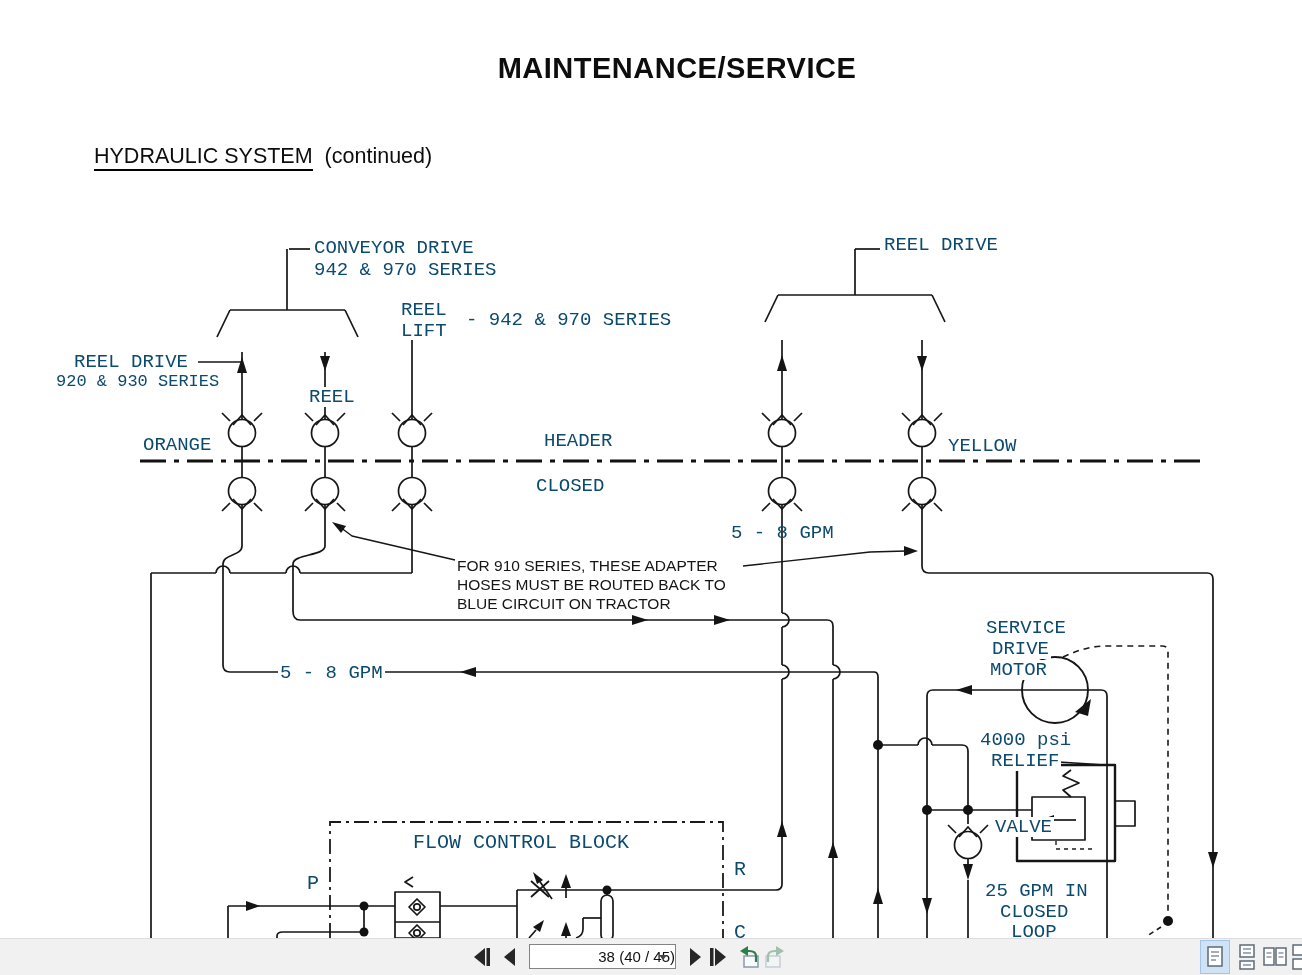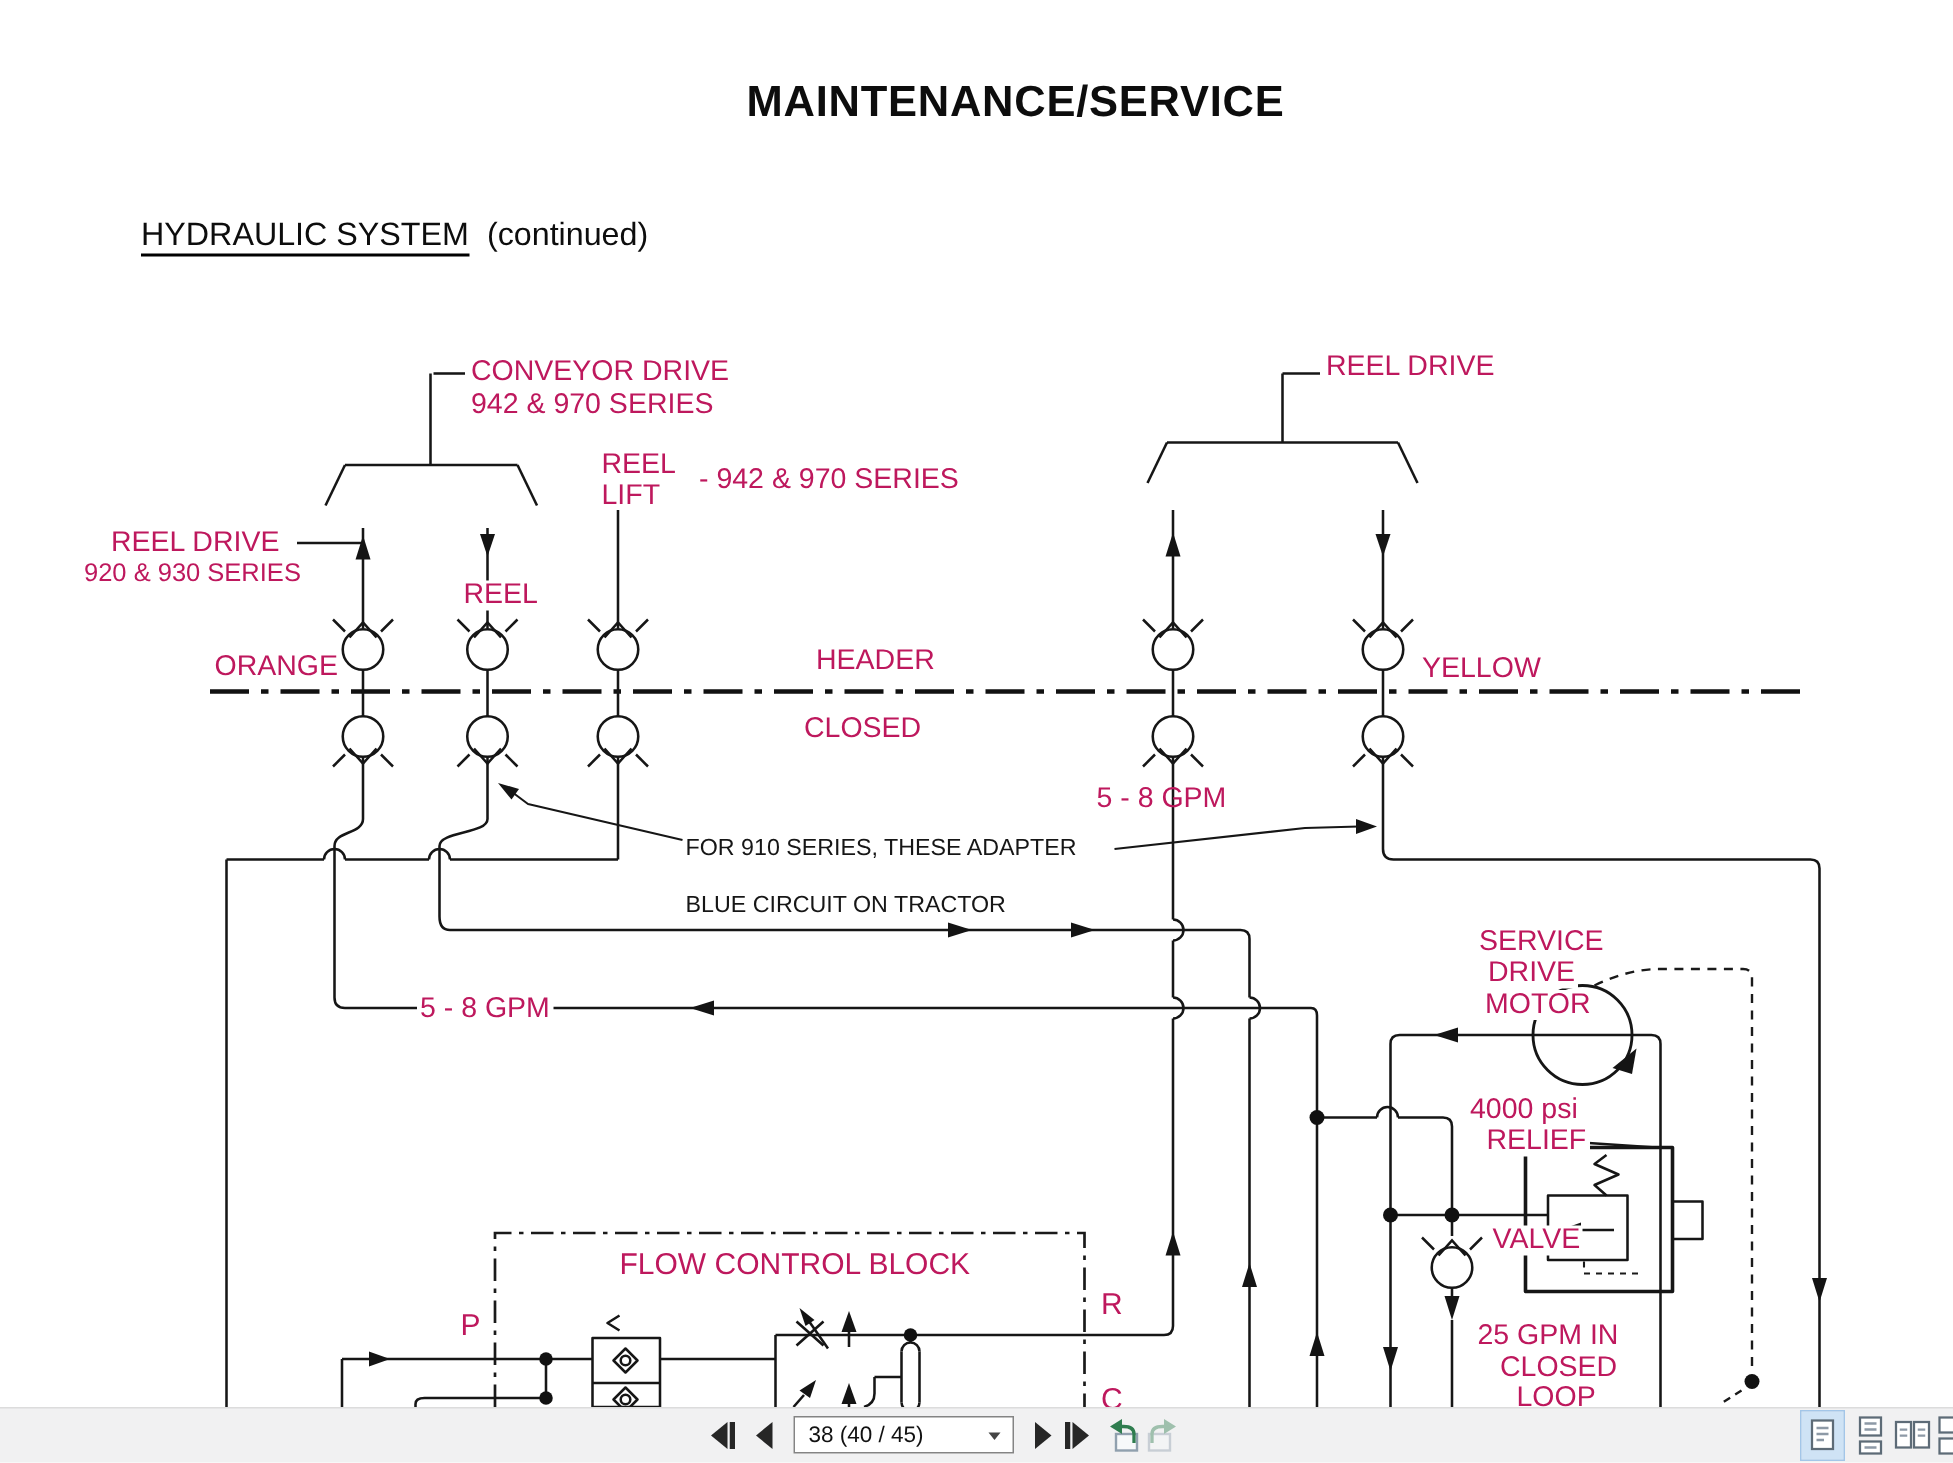--- a/index.html
+++ b/index.html
@@ -4,29 +4,29 @@
 <style>
   html,body{margin:0;padding:0;}
   body{width:1302px;height:975px;background:#ffffff;overflow:hidden;position:relative;
        font-family:"Liberation Sans", sans-serif;color:#0d0d0d;}
   #doc-title{position:absolute;left:0;right:0;top:52px;text-align:center;transform:translateX(26px);
        font-size:29px;font-weight:700;letter-spacing:.5px;}
   #section-heading{position:absolute;left:94px;top:144px;font-size:21.5px;font-weight:400;}
   #section-heading .ul{border-bottom:2.5px solid #000;padding-bottom:1px;}
   #schematic-svg{position:absolute;left:0;top:0;z-index:1;}
   .labels{position:absolute;inset:0;z-index:2;pointer-events:none;}
-  .lbl{position:absolute;white-space:nowrap;font-family:Liberation Sans, sans-serif;
-       font-size:19px;line-height:20px;color:#be185d;}
+  .lbl{position:absolute;white-space:nowrap;font-family:Liberation Mono, monospace;
+       font-size:19px;line-height:20px;color:#0c4a6e;}
   .lbl.bg{background:#fff;padding:0 2px;}
   .lbl.s20{font-size:20px;}
   .lbl-sans{position:absolute;white-space:nowrap;font-family:"Liberation Sans", sans-serif;
        font-size:15.5px;line-height:19px;color:#161616;}
   
   #toolbar{position:absolute;left:0;top:938px;width:1302px;height:37px;background:#f1f1f2;
-       border-top:1px solid #dcdcdc;z-index:3;}
+       border-top:1px solid #dcdcdc;z-index:3;text-align:right;}
   .tbtn{position:absolute;top:3px;width:26px;height:30px;display:flex;align-items:center;
        justify-content:center;cursor:default;}
   #page-combo{position:absolute;left:529px;top:5px;width:147px;height:25px;background:#fff;
        border:1px solid #848484;box-sizing:border-box;font-size:15px;line-height:23px;
        padding-left:9px;color:#111;}
   #page-combo .caret{position:absolute;right:8px;top:10px;width:0;height:0;
        border-left:4px solid transparent;border-right:4px solid transparent;border-top:5px solid #444;}
   .viewbtn{position:absolute;top:2px;width:28px;height:32px;display:flex;align-items:center;justify-content:center;}
   .viewbtn.sel{background:#cfe3f5;outline:1px solid #a3c6e8;}
 </style>
@@ -230,20 +230,21 @@
   <div class="lbl" style="left:74px;top:352px">REEL DRIVE</div>
   <div class="lbl" style="left:56px;top:372px;font-size:17px">920 &amp; 930 SERIES</div>
   <div class="lbl bg" style="left:307px;top:387px">REEL</div>
   <div class="lbl" style="left:143px;top:435px">ORANGE</div>
   <div class="lbl" style="left:544px;top:431px">HEADER</div>
   <div class="lbl" style="left:536px;top:476px">CLOSED</div>
   <div class="lbl" style="left:948px;top:436px">YELLOW</div>
   <div class="lbl" style="left:731px;top:523px">5 - 8 GPM</div>
   <div class="lbl bg" style="left:278px;top:663px">5 - 8 GPM</div>
   <div class="lbl-sans" style="left:457px;top:556px">FOR 910 SERIES, THESE ADAPTER</div>
+  <div class="lbl-sans" style="left:457px;top:575px">HOSES MUST BE ROUTED BACK TO</div>
   <div class="lbl-sans" style="left:457px;top:594px">BLUE CIRCUIT ON TRACTOR</div>
   <div class="lbl bg" style="left:984px;top:618px">SERVICE</div>
   <div class="lbl bg" style="left:990px;top:639px">DRIVE</div>
   <div class="lbl bg" style="left:988px;top:660px">MOTOR</div>
   <div class="lbl bg" style="left:978px;top:730px">4000 psi</div>
   <div class="lbl bg" style="left:989px;top:751px">RELIEF</div>
   <div class="lbl bg" style="left:993px;top:817px">VALVE</div>
   <div class="lbl" style="left:985px;top:881px">25 GPM IN</div>
   <div class="lbl" style="left:1000px;top:902px">CLOSED</div>
   <div class="lbl" style="left:1011px;top:922px">LOOP</div>

